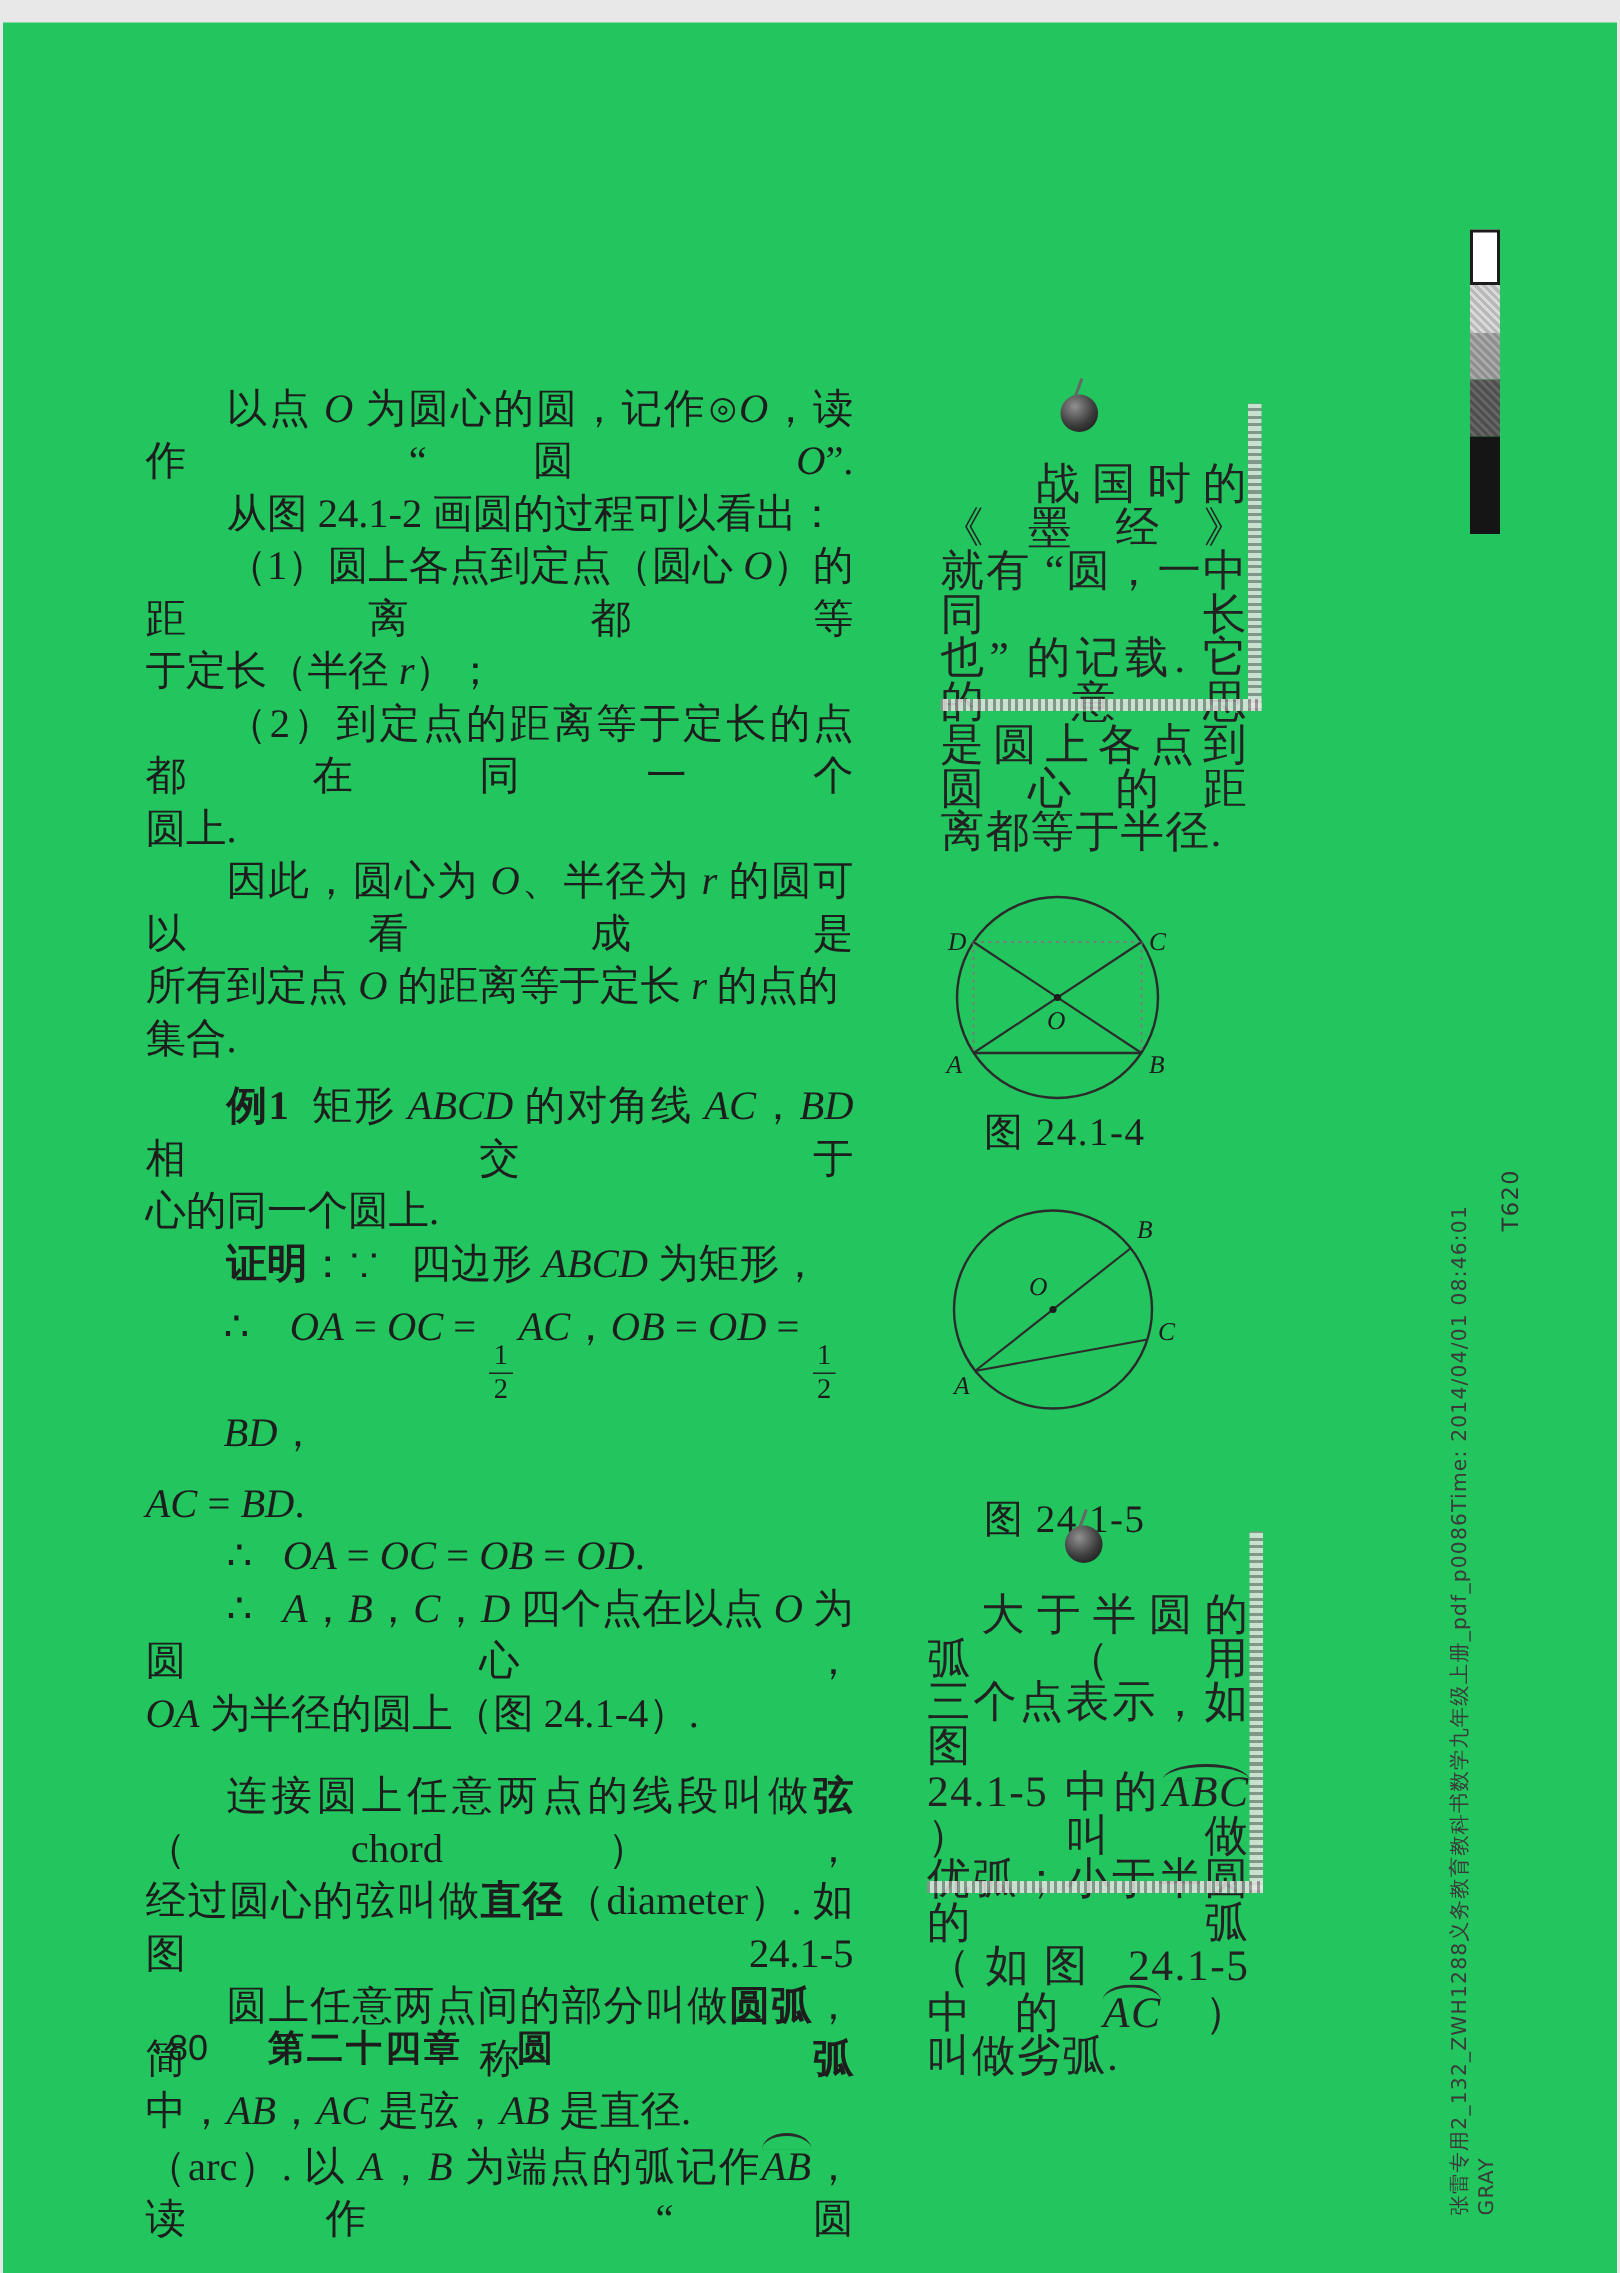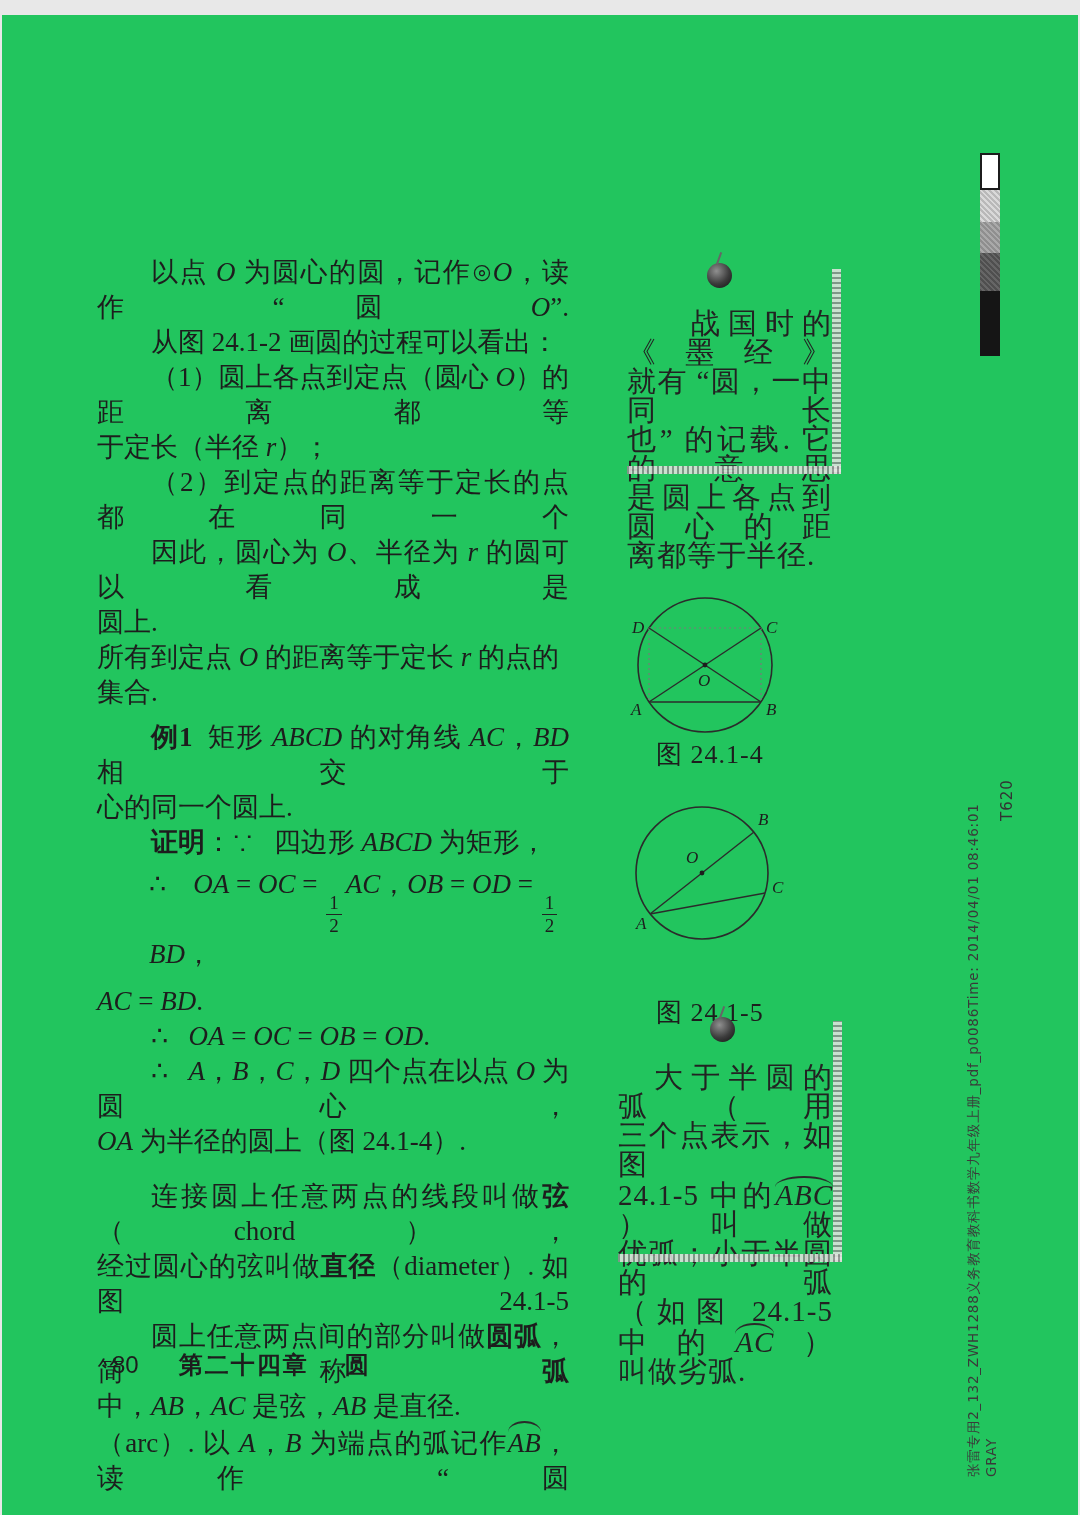--- a/index.html
+++ b/index.html
@@ -81,22 +81,22 @@
     <div class="seg s4"></div>
     <div class="seg s5"></div>
   </div>
 
   <div class="main" id="main-col">
       <div class="line ind just">以点 <i>O</i> 为圆心的圆，记作⊙<i>O</i>，读作 “圆 <i>O</i>”.</div>
       <div class="line ind">从图 24.1-2 画圆的过程可以看出：</div>
       <div class="line ind just">（1）圆上各点到定点（圆心 <i>O</i>）的距离都等</div>
       <div class="line">于定长（半径 <i>r</i>）；</div>
       <div class="line ind just">（2）到定点的距离等于定长的点都在同一个</div>
+      <div class="line">圆上.</div>
       <div class="line ind just">因此，圆心为 <i>O</i>、半径为 <i>r</i> 的圆可以看成是</div>
-      <div class="line">圆上.</div>
       <div class="line">所有到定点 <i>O</i> 的距离等于定长 <i>r</i> 的点的集合.</div>
       <div class="line ind just gap1"><b>例1</b>&nbsp;&nbsp;矩形 <i>ABCD</i> 的对角线 <i>AC</i>，<i>BD</i> 相交于</div>
       <div class="line">心的同一个圆上.</div>
       <div class="line ind"><b>证明</b>：∵&nbsp;&nbsp;&nbsp;四边形 <i>ABCD</i> 为矩形，</div>
       <div class="line fx">∴&nbsp;&nbsp;&nbsp;&nbsp;<i>OA</i> = <i>OC</i> = <span class="frac">
           <span class="num">1</span>
           <span class="den">2</span>
         </span><i>AC</i>，<i>OB</i> = <i>OD</i> = <span class="frac">
           <span class="num">1</span>
           <span class="den">2</span>

